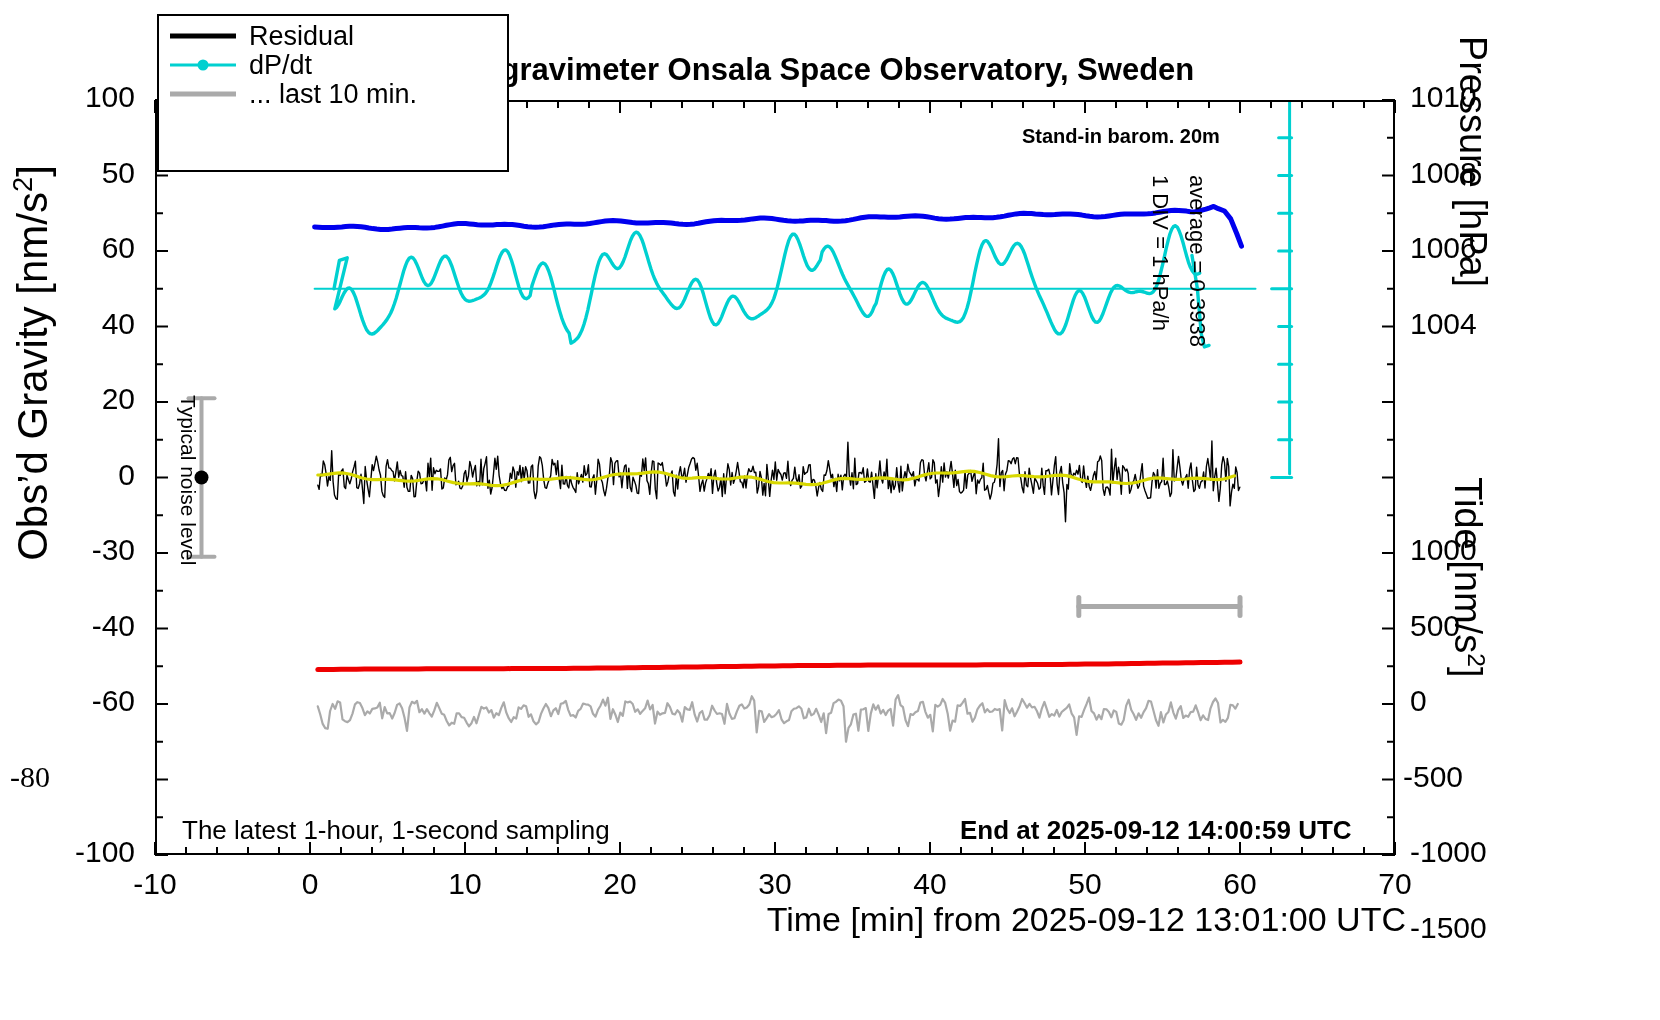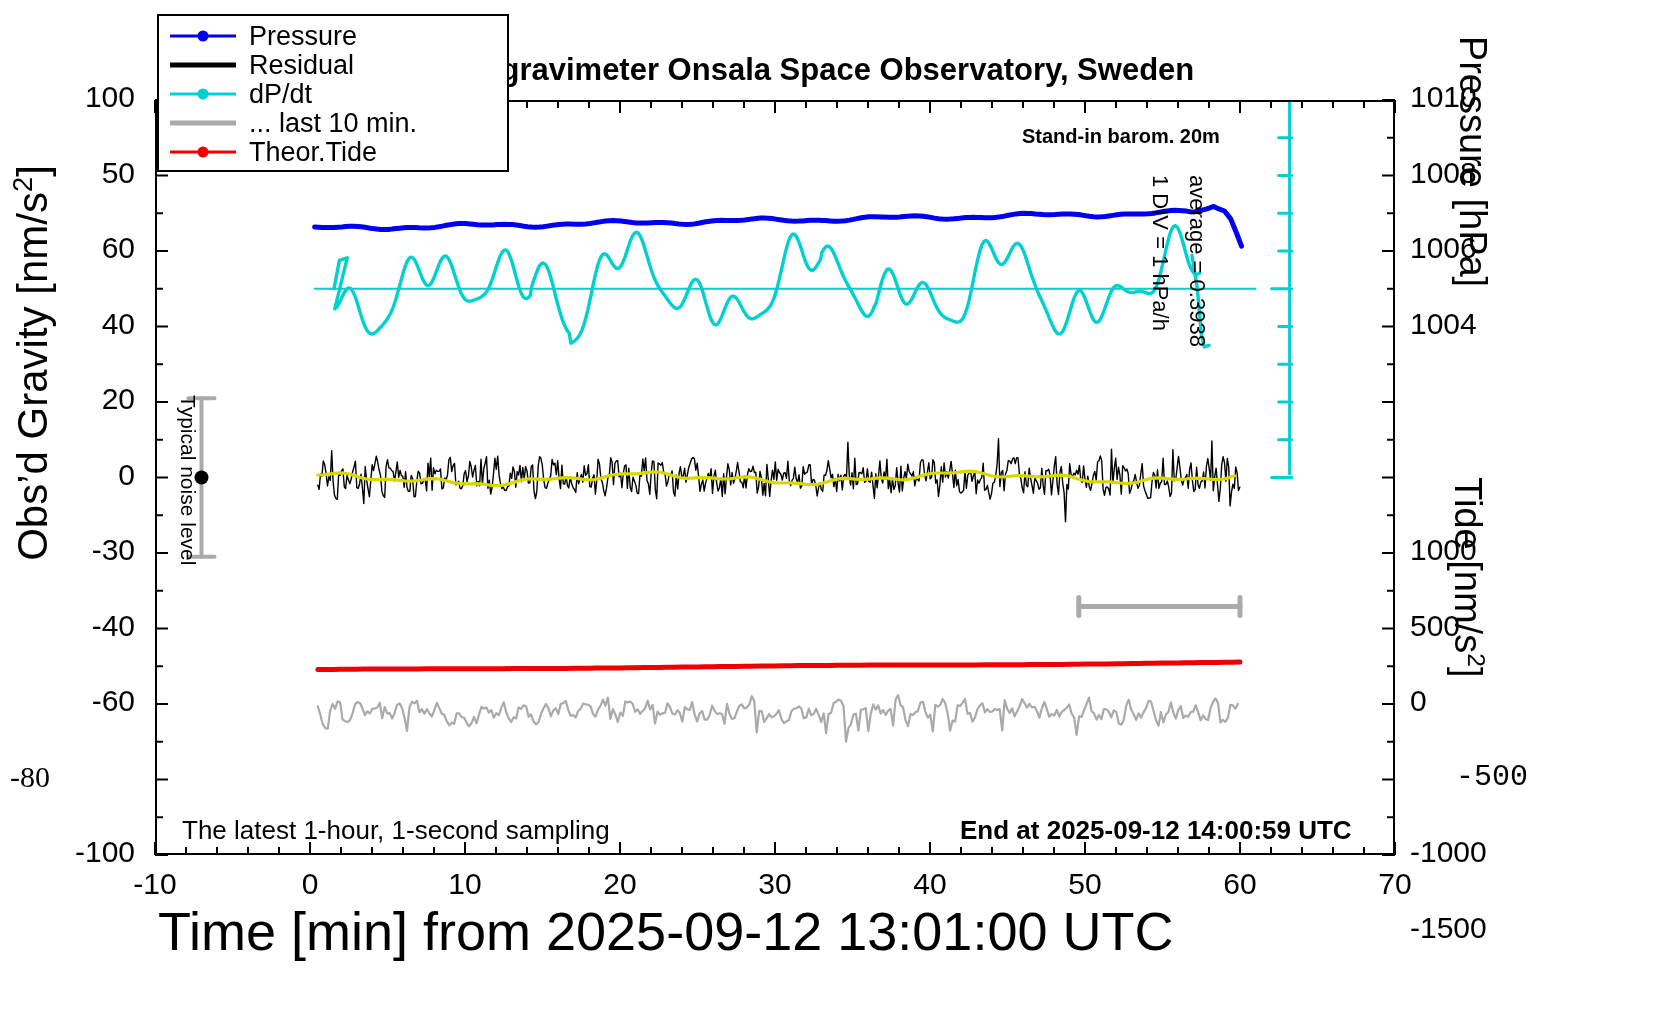--- a/index.html
+++ b/index.html
@@ -29,24 +29,24 @@
   }
   #ylabel-left {
     left: -318px; top: 338px;
     width: 700px;
     transform: rotate(-90deg);
     transform-origin: center center;
     font-size: 42px;
     text-align: center;
   }
   #xlabel {
-    left: 158px; top: 900px;
+    left: 166px; top: 900px;
     width: 1240px;
-    text-align: left;
-    font-size: 54px;
+    text-align: right;
+    font-size: 34px;
   }
   #ylabel-right-pressure {
     left: 1232px; top: 140px;
     width: 480px;
     transform: rotate(90deg);
     transform-origin: center center;
     font-size: 38px;
     text-align: center;
   }
   #ylabel-right-tide {
@@ -323,59 +323,45 @@
 <div id="ticklabels-rightP">
       <div class="tick-label " style="left: 1410px; top: 80px; width: 160px; position: absolute; text-align: left;">1010</div>
       <div class="tick-label " style="left: 1410px; top: 155.5px; width: 160px; position: absolute; text-align: left;">1008</div>
       <div class="tick-label " style="left: 1410px; top: 231px; width: 160px; position: absolute; text-align: left;">1006</div>
       <div class="tick-label " style="left: 1410px; top: 306.5px; width: 160px; position: absolute; text-align: left;">1004</div>
     </div>
 <div id="ticklabels-rightT">
       <div class="tick-label " style="left: 1410px; top: 533px; width: 170px; position: absolute; text-align: left;">1000</div>
       <div class="tick-label " style="left: 1410px; top: 608.5px; width: 170px; position: absolute; text-align: left;">500</div>
       <div class="tick-label " style="left: 1410px; top: 684px; width: 170px; position: absolute; text-align: left;">0</div>
-      <div class="tick-label " style="left: 1456px; top: 759.5px; width: 170px; position: absolute; text-align: left; font-family: Liberation Mono, monospace;">-500</div>
+      <div class="tick-label " style="left: 1403px; top: 759.5px; width: 170px; position: absolute; text-align: left;">-500</div>
       <div class="tick-label " style="left: 1410px; top: 835px; width: 170px; position: absolute; text-align: left;">-1000</div>
       <div class="tick-label " style="left: 1410px; top: 910.5px; width: 170px; position: absolute; text-align: left;">-1500</div>
     </div>
 
 <div id="legend">
-      <div class="legend-row">
-        <span class="legend-sym">
-          <span class="ln" style="border-top: 3px solid rgb(0, 0, 238);"></span>
-          <span class="dot" style="background: rgb(0, 0, 238);"></span>
-        </span>
-        <span class="legend-text">Pressure</span>
-      </div>
       <div class="legend-row">
         <span class="legend-sym">
           <span class="ln" style="border-top: 5px solid rgb(0, 0, 0);"></span>
         </span>
         <span class="legend-text">Residual</span>
       </div>
       <div class="legend-row">
         <span class="legend-sym">
           <span class="ln" style="border-top: 3px solid rgb(0, 208, 208);"></span>
           <span class="dot" style="background: rgb(0, 208, 208);"></span>
         </span>
         <span class="legend-text">dP/dt</span>
       </div>
       <div class="legend-row">
         <span class="legend-sym">
           <span class="ln" style="border-top: 5px solid rgb(170, 170, 170);"></span>
         </span>
         <span class="legend-text">... last 10 min.</span>
       </div>
-      <div class="legend-row">
-        <span class="legend-sym">
-          <span class="ln" style="border-top: 3px solid rgb(238, 0, 0);"></span>
-          <span class="dot" style="background: rgb(238, 0, 0);"></span>
-        </span>
-        <span class="legend-text">Theor.Tide</span>
-      </div>
     </div>
 
 <div class="anno" id="anno-standin">Stand-in barom. 20m</div>
 <div class="anno" id="anno-latest">The latest 1-hour, 1-second sampling</div>
 <div class="anno" id="anno-endat">End at 2025-09-12 14:00:59 UTC</div>
 <div class="anno" id="anno-div">1 DIV = 1 hPa/h</div>
 <div class="anno" id="anno-avg">average = 0.3938</div>
 <div class="anno" id="anno-noise">Typical noise level</div>
 
 </div>

